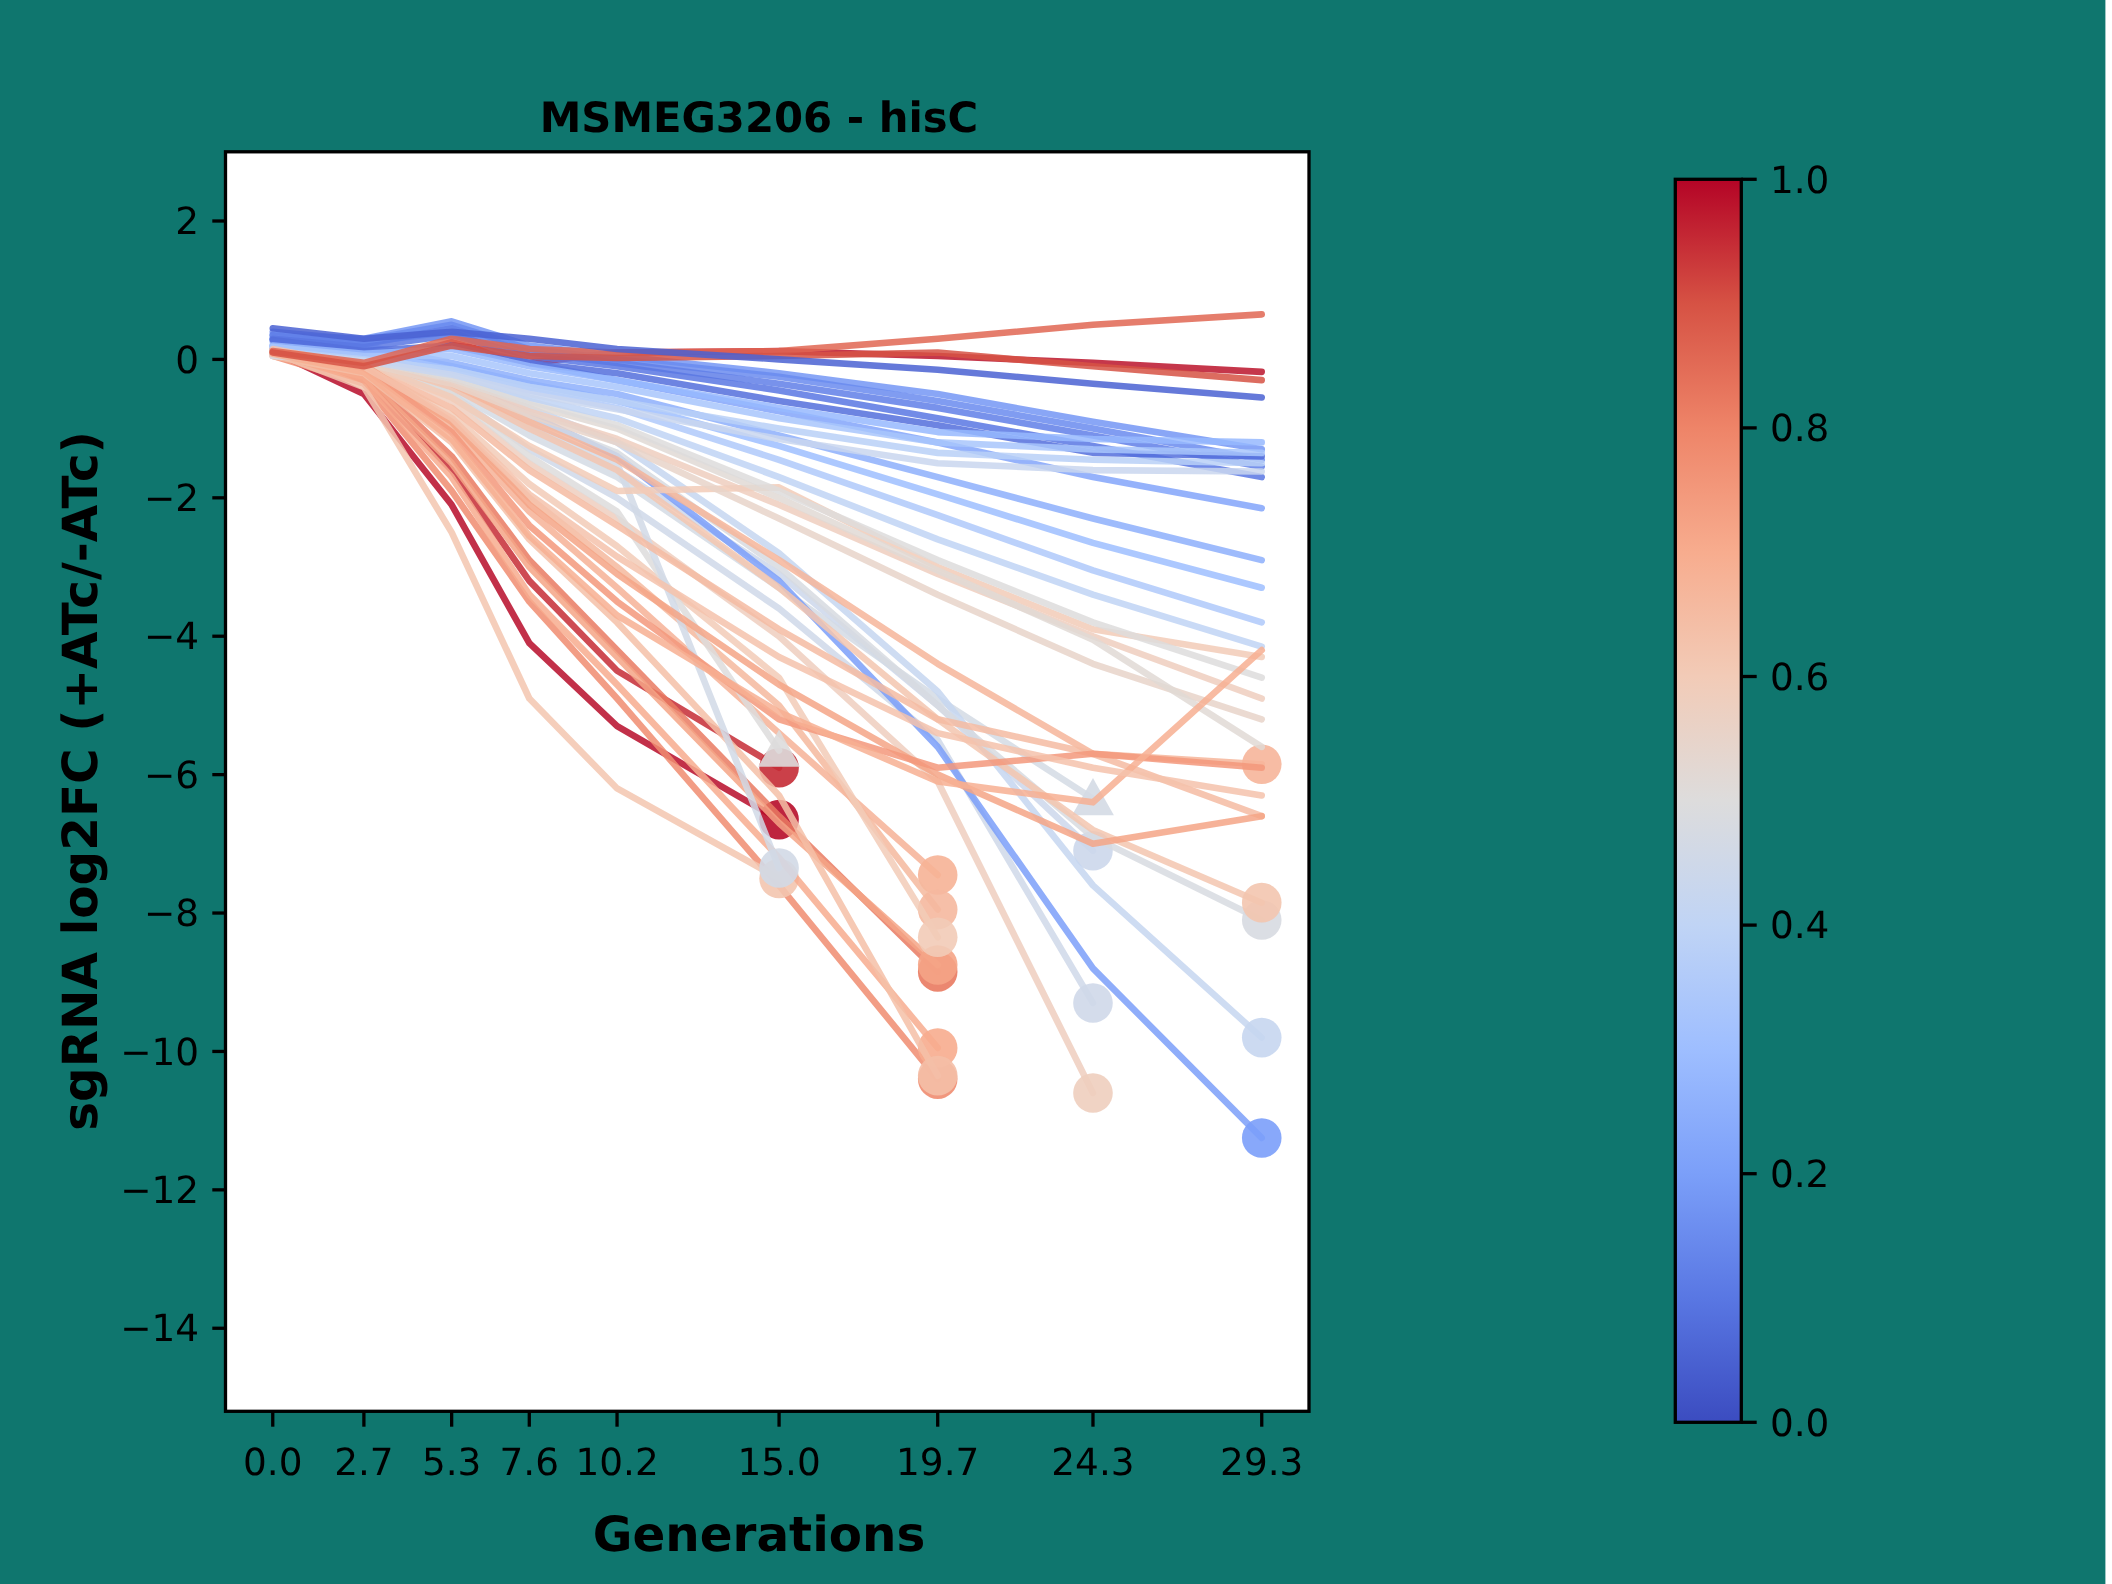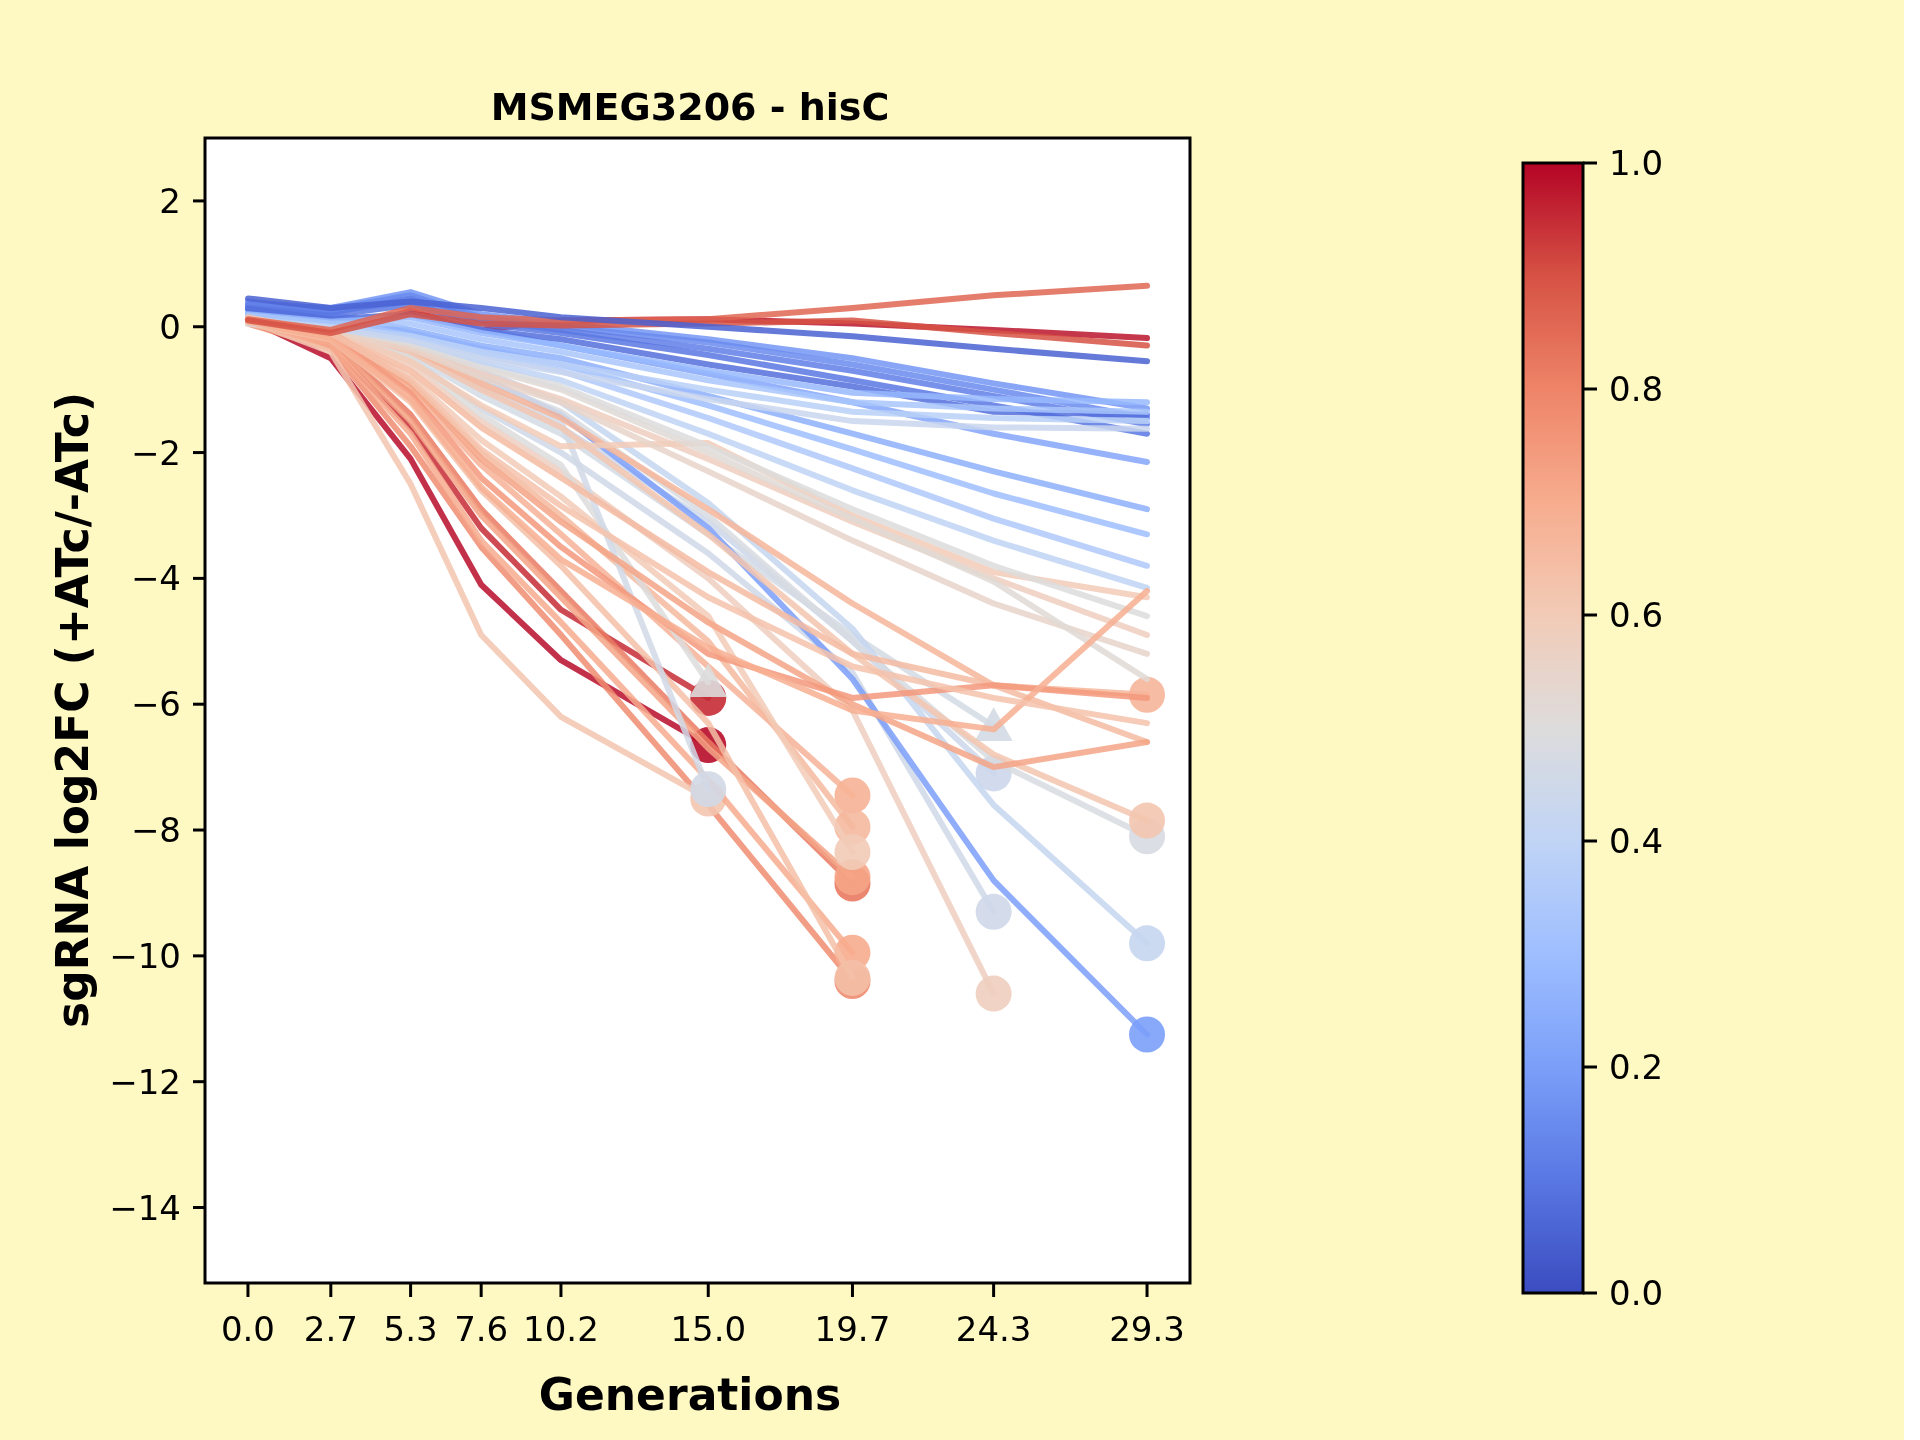--- a/index.html
+++ b/index.html
@@ -10,21 +10,22 @@
   body {
     width: 1920px;
     height: 1440px;
     font-family: "DejaVu Sans", sans-serif;
     overflow: hidden;
   }
   #figure {
     position: relative;
     width: 1904px;
     height: 1440px;
-    background: #fef9c3;
+    background: #0f766e;
+    padding-left: 10px;
   }
   .chart-svg {
     position: absolute;
     left: 0;
     top: 0;
     width: 1920px;
     height: 1440px;
   }
   text {
     font-family: "DejaVu Sans", sans-serif;

